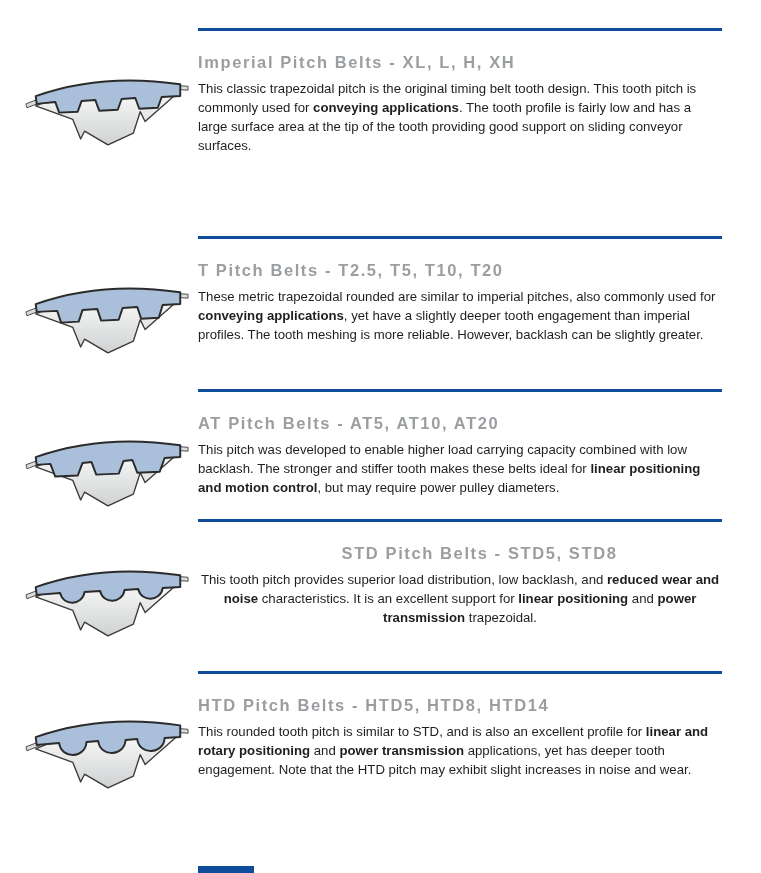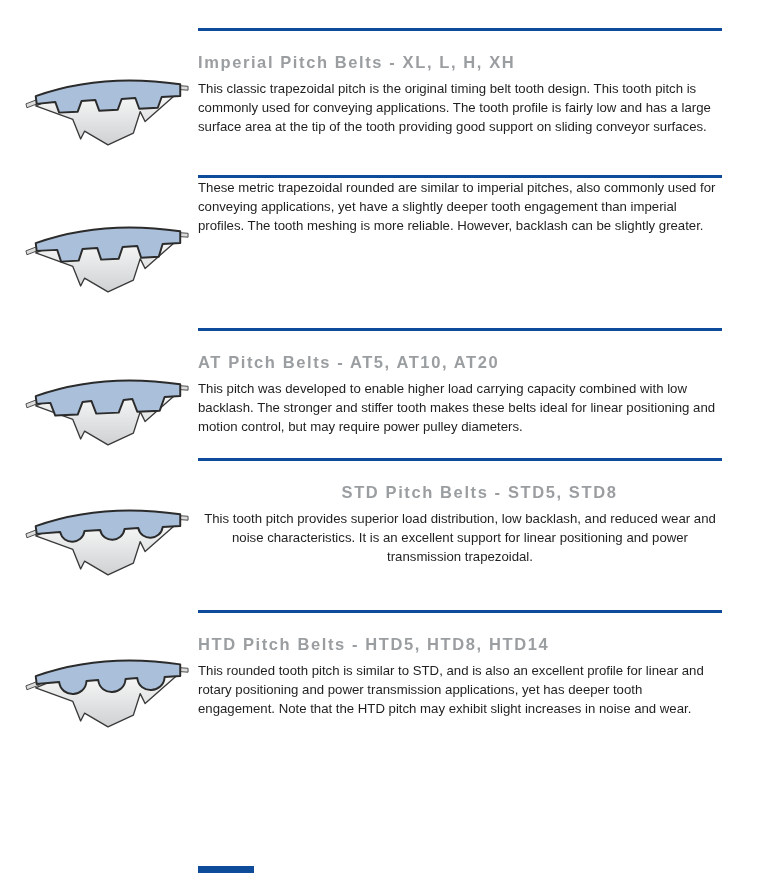--- a/index.html
+++ b/index.html
@@ -21,40 +21,40 @@
     font-weight:bold;
     color:var(--accent-blue);
     transform:scaleX(0.86);
     transform-origin:left center;
     letter-spacing:0px;
     white-space:nowrap;
   }
   .title-rule{margin:9px 0 0 42px;width:681px;height:3px;background:var(--accent-blue);}
   .sections{margin-top:28px;}
   .sec{position:relative;padding-left:198px;}
-  .sec-h-165{height:147px;}
+  .sec-h-165{height:208px;}
   .sec-h-153{height:153px;}
   .sec-h-151{height:130px;}
   .sec-h-152{height:152px;text-align:center;}
   .sec-rule{width:524px;height:3px;background:var(--accent-blue);}
   .sec h2{
     margin:22px 0 7px 0;
     font-size:16.5px;
     font-weight:bold;
     letter-spacing:1.6px;
     color:var(--heading-gray);
   }
   .sec p{
     margin:0;
     width:524px;
     font-size:13.2px;
     line-height:1.45;
     color:var(--body-text);
   }
-  .sec p b{font-weight:normal;}
+  .sec p b{font-weight:bold;}
   .illus{
     position:absolute;
     left:24px;
     top:14px;
     width:166px;
     height:112px;
   }
   .illus svg{width:100%;height:100%;display:block;}
   .pulley{stroke:#3a3a3a;stroke-width:1.4;stroke-linejoin:round;}
   .belt{fill:var(--belt-fill);stroke:var(--belt-outline);stroke-width:2;stroke-linejoin:round;}
@@ -98,20 +98,21 @@
               <stop offset="0" stop-color="#ffffff"></stop>
                 <stop offset="1" stop-color="#cfd1d2"></stop>
             </linearGradient>
           </defs>
           <path class="pin" d="M2,62 L15,57 L16,61 L3,66 Z"></path>
           <path class="pin" d="M154,43 L168,44 L168,48 L154,47 Z"></path>
           <polygon class="pulley" fill="url(#pg2)" points="12,64 55,46 112,42 158,50 124,80 119,70 112,92 86,104 62,90 58,98 50,78"></polygon>
           <path class="belt" d="M12,54 Q80,30 160,42 L160,54 L142,55 L138,68 L120,69 L116,57 L101,58 L97,70 L79,71 L75,59 L60,60 L56,72 L38,73 L34,61 L13,62 Z"></path>
         </svg>
       </div>
+      <h2>T Pitch Belts - T2.5, T5, T10, T20</h2>
       <p><span>These metric trapezoidal rounded are similar to imperial pitches, also commonly used for </span><b>conveying applications</b><span>, yet have a slightly deeper tooth engagement than imperial profiles. The tooth meshing is more reliable. However, backlash can be slightly greater.</span></p>
     </div>
 
     <div class="sec sec-h-151">
       <div class="sec-rule"></div>
       <div class="illus">
         <svg viewBox="0 0 170 112" xmlns="http://www.w3.org/2000/svg">
           <defs>
             <linearGradient id="pg3" x1="0" y1="0" x2="0" y2="1">
               <stop offset="0" stop-color="#ffffff"></stop>

